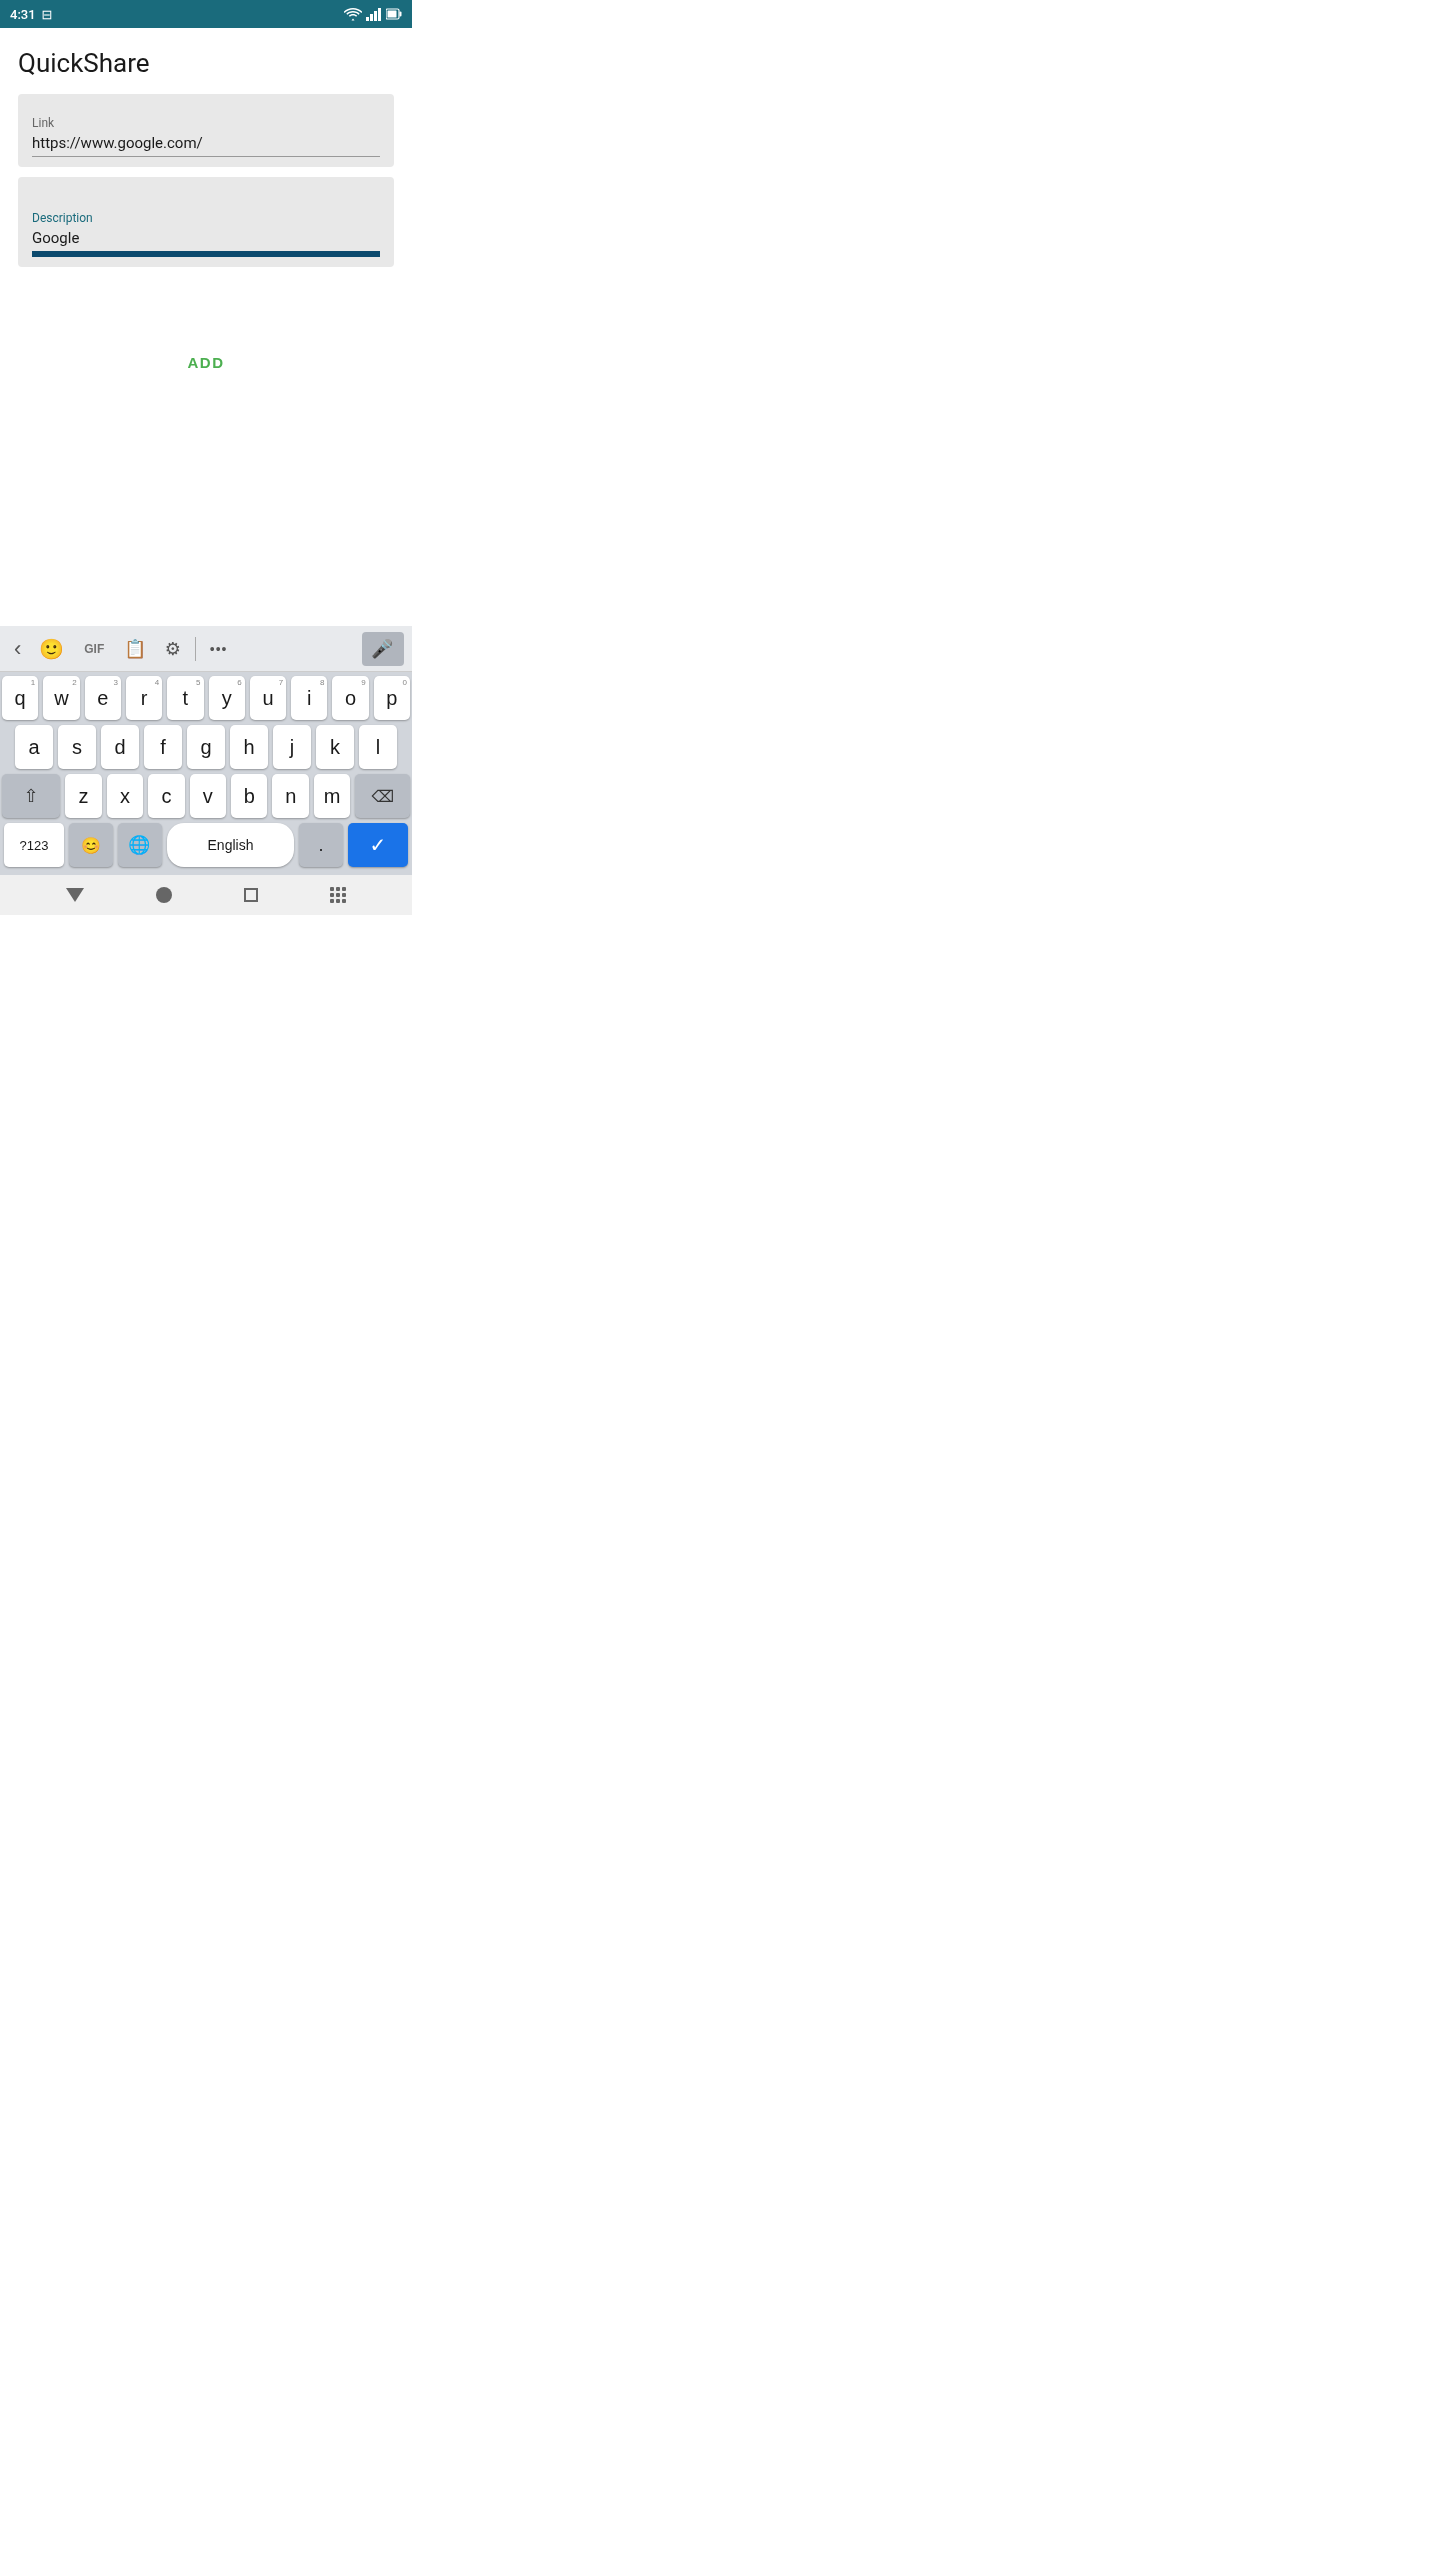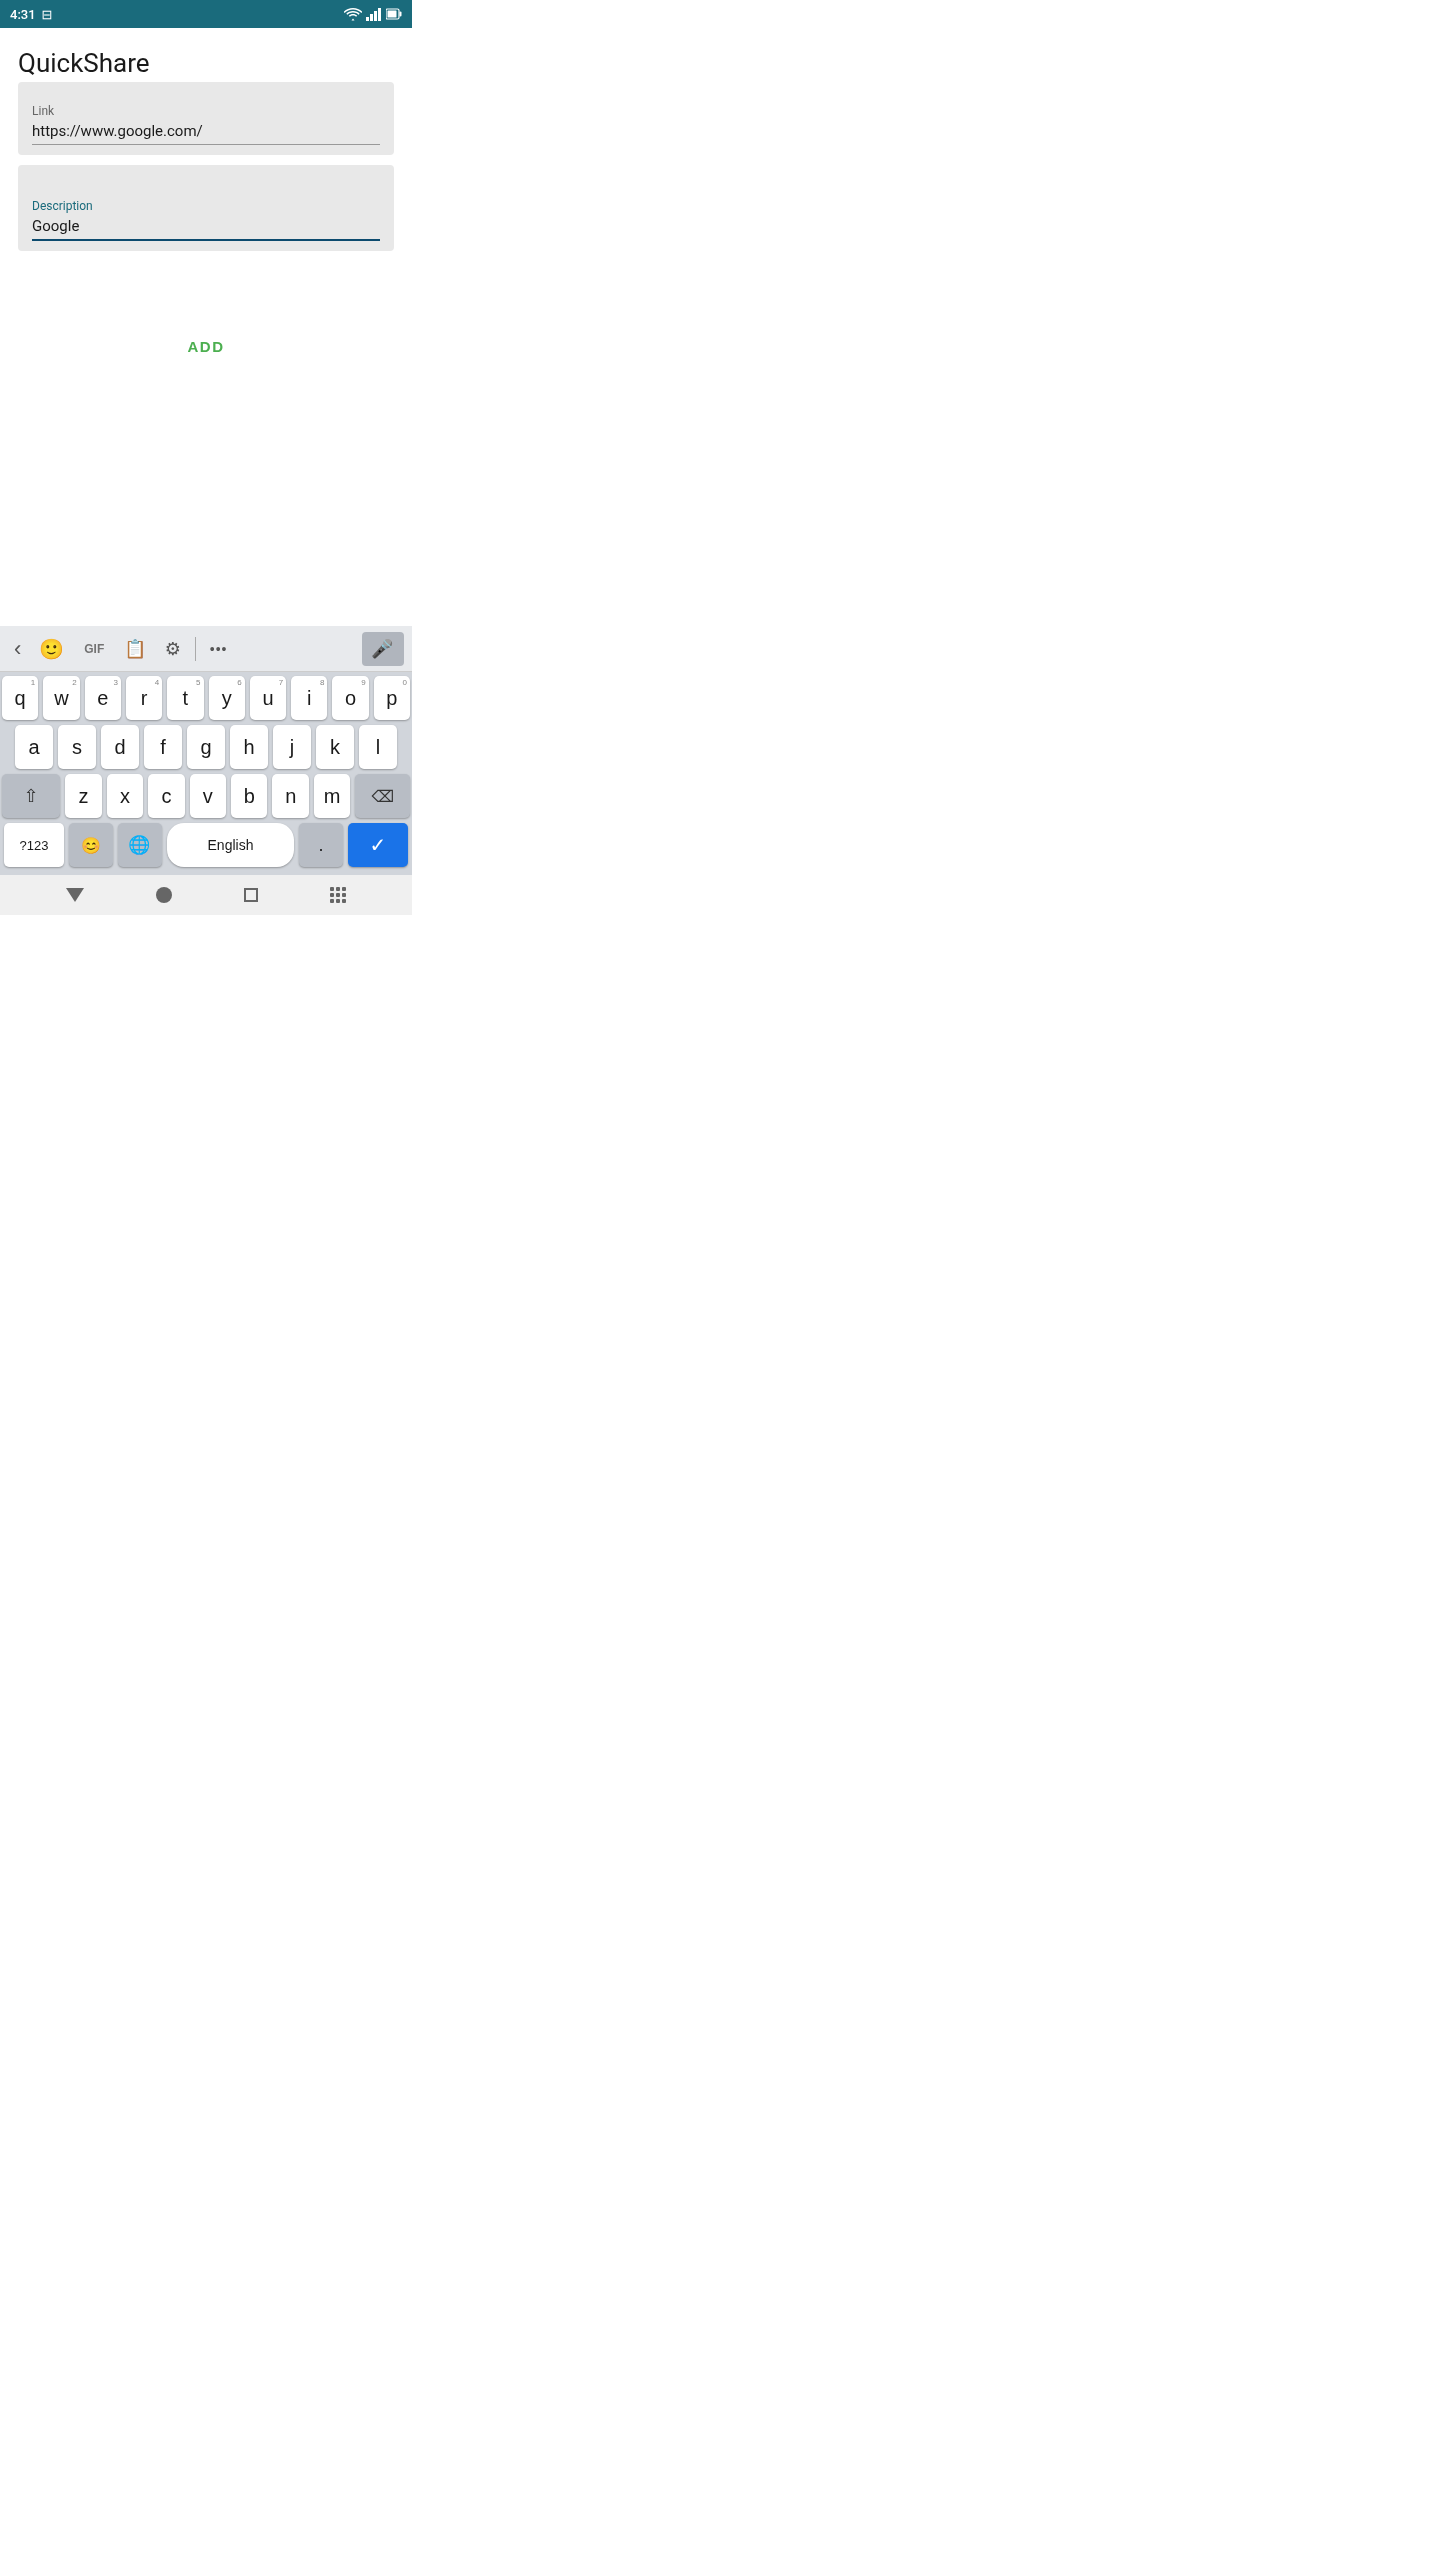--- a/index.html
+++ b/index.html
@@ -40,21 +40,21 @@
     
     .main-content {
       padding: 20px 18px;
       background: #ffffff;
     }
 
     .app-title {
       font-size: 26px;
       font-weight: 400;
       color: #1a1a1a;
-      margin-bottom: 4px;
+      margin-bottom: 16px;
     }
 
     
     .input-container {
       background: #e8e8e8;
       border-radius: 4px;
       padding: 22px 14px 10px 14px;
       margin-bottom: 10px;
       position: relative;
     }
@@ -73,21 +73,21 @@
 
     .input-value {
       font-size: 15px;
       color: #1a1a1a;
       display: block;
       border-bottom: 1px solid #999;
       padding-bottom: 4px;
     }
 
     .input-value.active-field {
-      border-bottom: 2px solid #0c4a6e;
+      border-bottom: 6px solid #0c4a6e;
     }
 
     
     .add-btn-container {
       display: flex;
       justify-content: center;
       margin-top: 79px;
       margin-bottom: 20px;
     }
 

